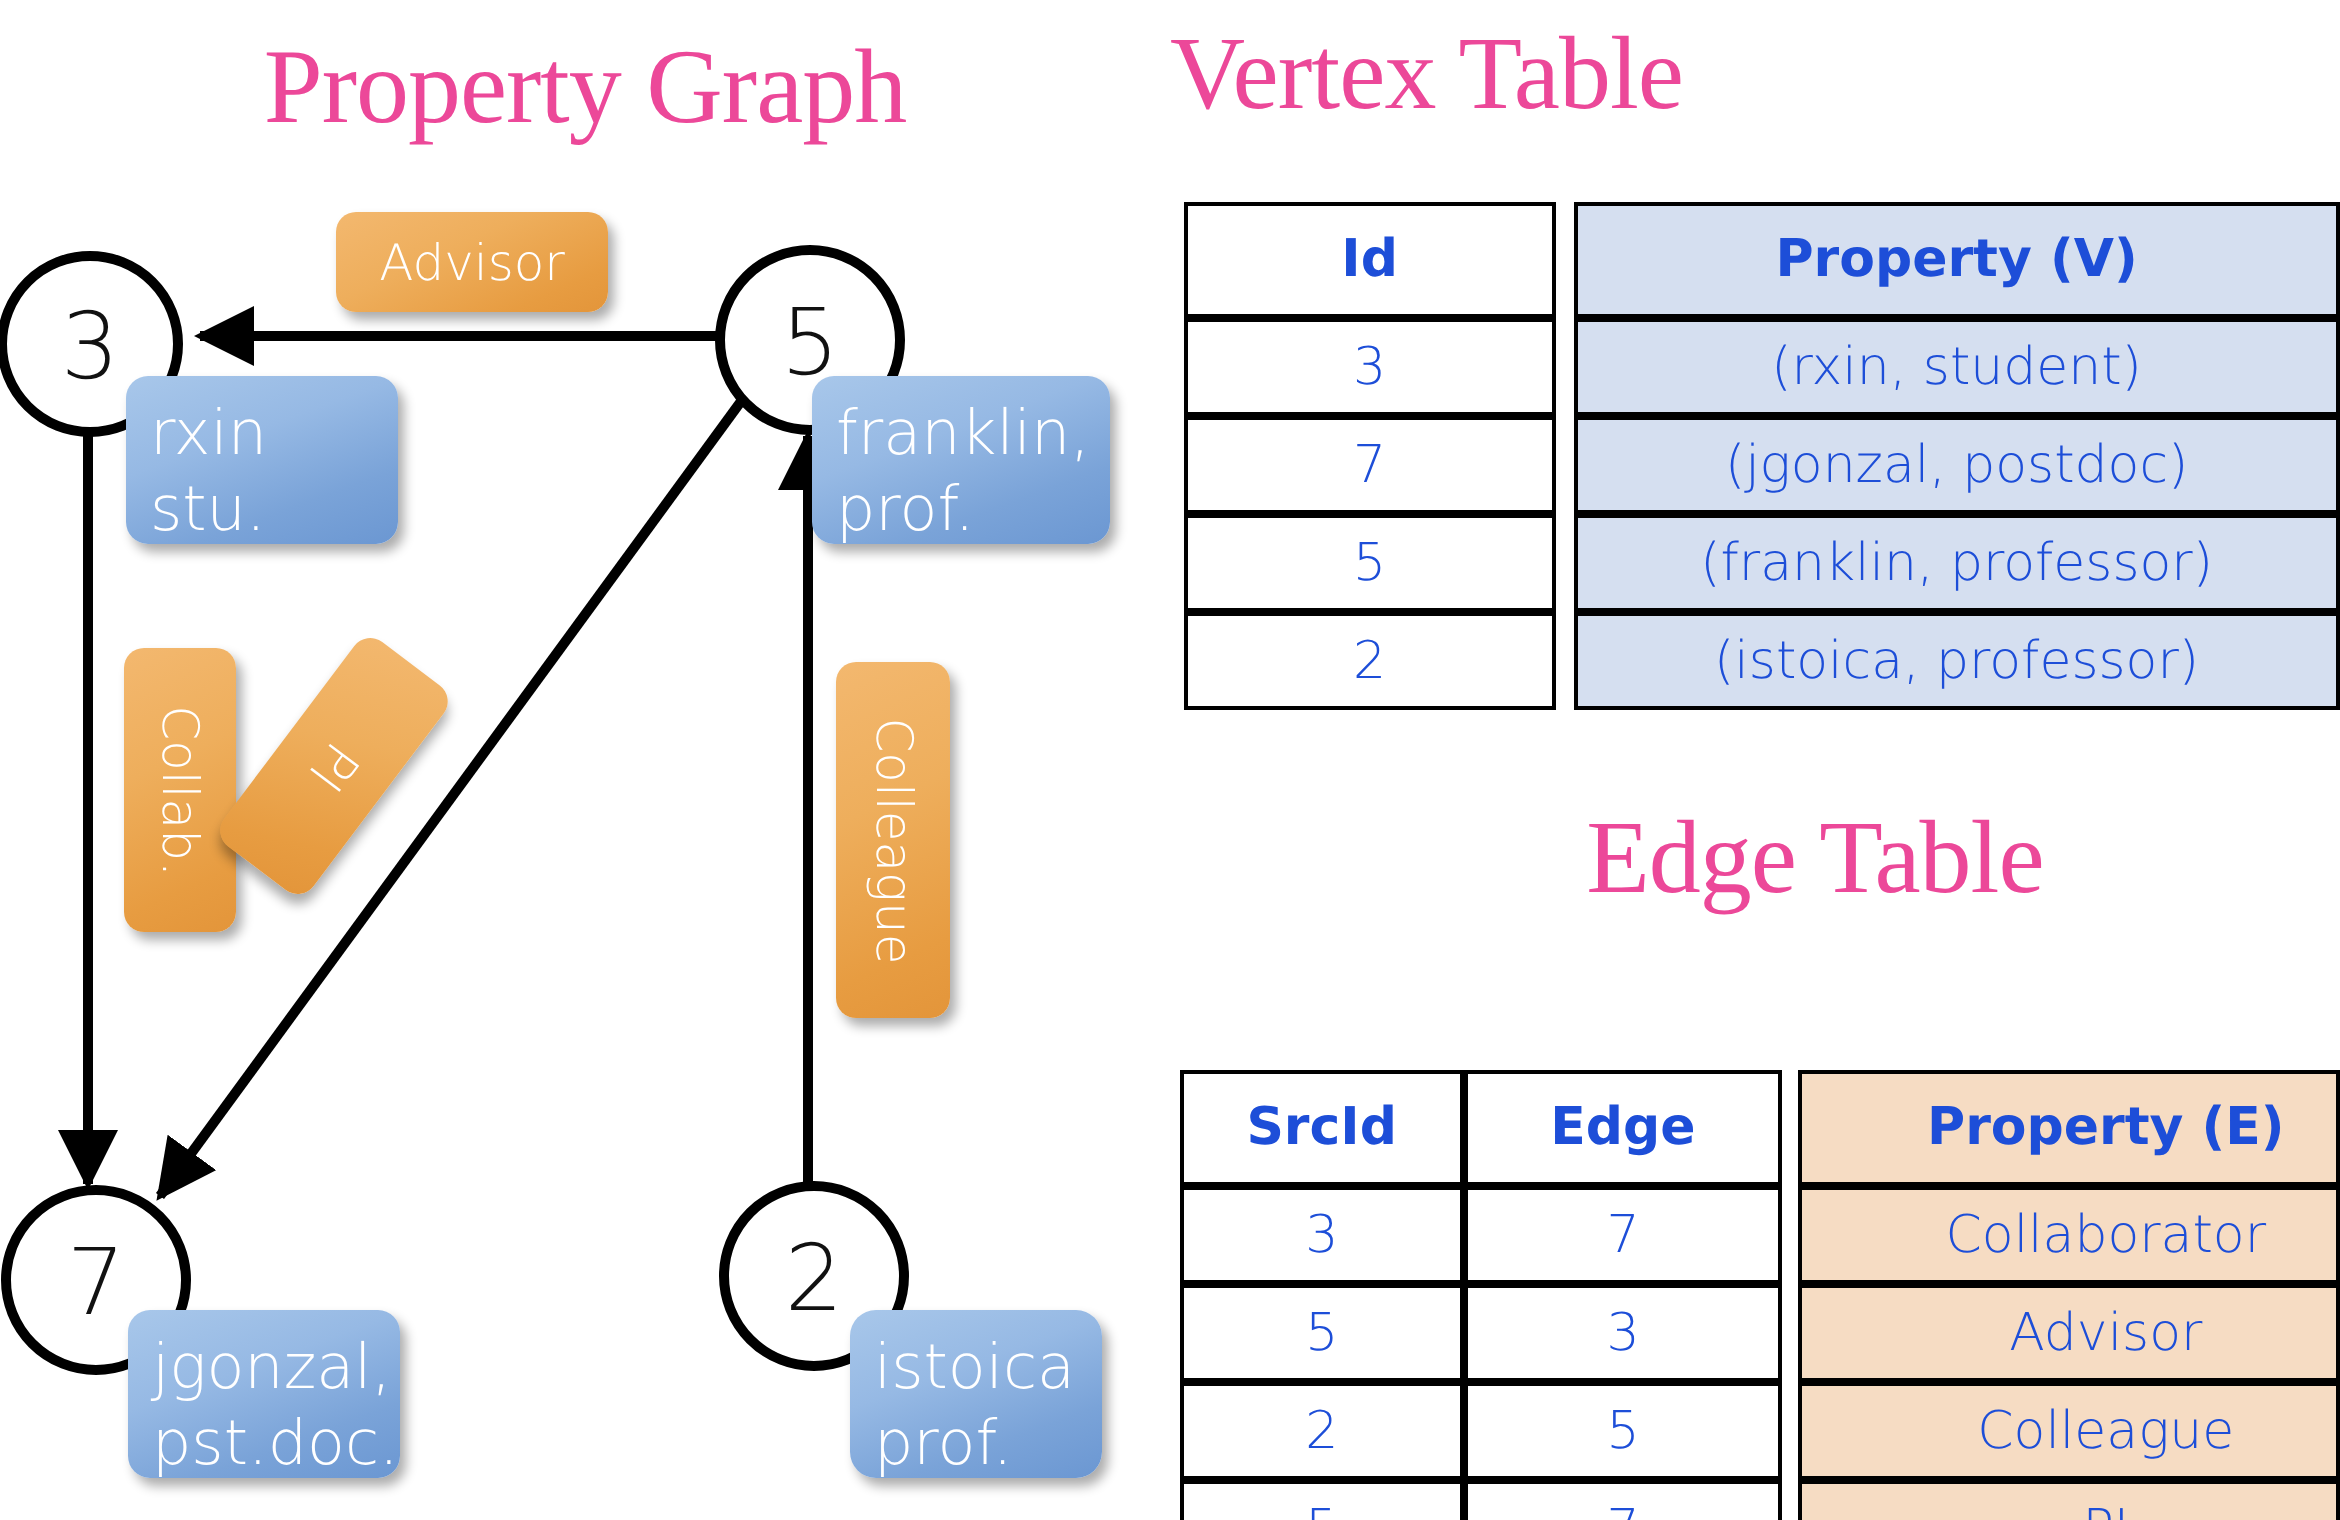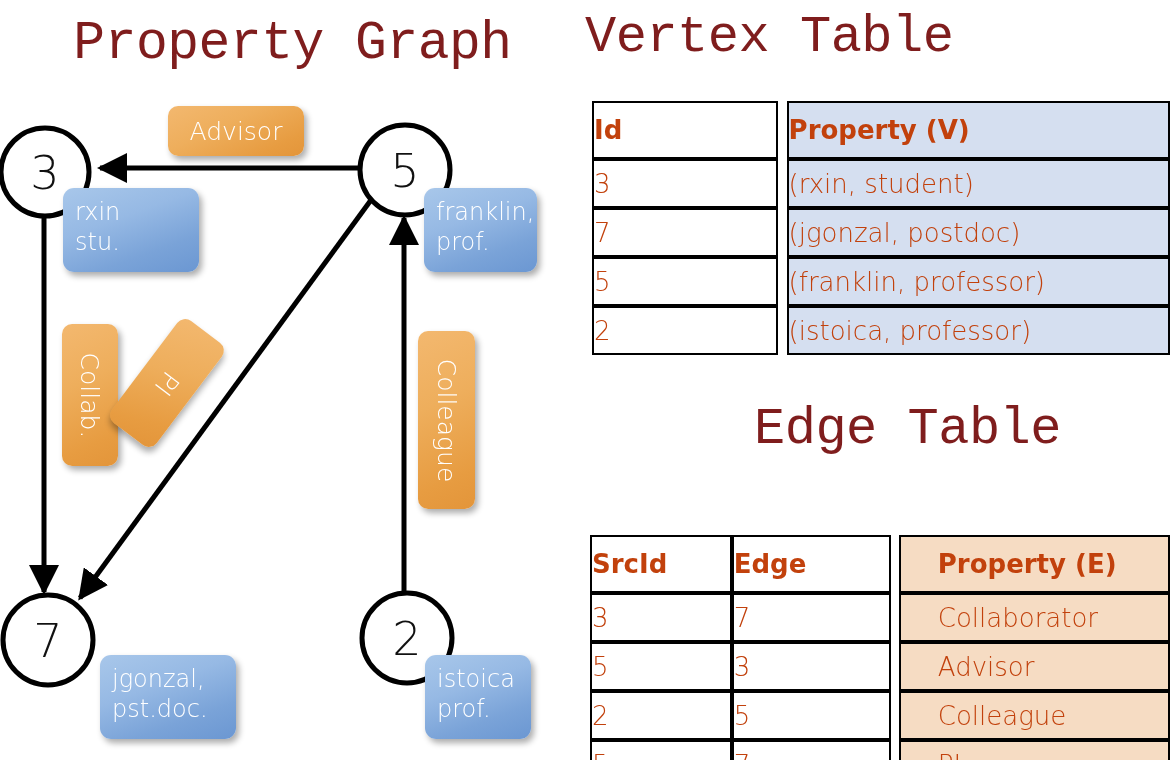--- a/index.html
+++ b/index.html
@@ -6,23 +6,23 @@
   body{
     width:1170px;height:760px;background:#ffffff;
     font-family:"Liberation Sans", sans-serif;
     overflow:hidden;position:relative;
   }
   .stage{position:absolute;left:0;top:0;width:1170px;height:760px;}
 
   
   .title{
     position:absolute;
-    font-family:Liberation Mono, monospace;
-    font-weight:300;
-    color:#7f1d1d;
+    font-family:Liberation Serif, serif;
+    font-weight:300;
+    color:#ec4899;
     white-space:nowrap;
     letter-spacing:-0.5px;
   }
   #title-graph{left:0;top:14px;width:585px;text-align:center;font-size:53px;}
   #title-vertex{left:585px;top:8px;width:585px;text-align:left;font-size:52px;}
   #title-edge{left:615px;top:400px;width:585px;text-align:center;font-size:52px;}
 
   
   #graph-svg{position:absolute;left:0;top:0;width:585px;height:760px;}
 
@@ -38,21 +38,21 @@
 
   
   .vbox{
     position:absolute;
     border-radius:11px;
     background:linear-gradient(160deg,#a8c7ea 0%,#96b9e4 38%,#7aa3d8 72%,#6b97d2 100%);
     box-shadow:3px 4px 6px rgba(0,0,0,0.33);
     color:#ffffff;
     font-family:"DejaVu Sans", sans-serif;
     font-weight:300;
-    font-size:24px;
+    font-size:31px;
     line-height:1.23;
     padding:10px 0 0 12px;
     box-sizing:border-box;
     white-space:pre-line;
   }
 
   
   .obox{
     position:absolute;
     border-radius:10px;
@@ -68,22 +68,22 @@
   }
   .obox.vert > span{transform:rotate(90deg);display:block;}
   .obox.rot > span{transform:rotate(90deg);display:block;}
 
   
   .tbl{position:absolute;border-collapse:separate;border-spacing:0;}
   .tbl td{
     font-family:"DejaVu Sans", sans-serif;
     font-weight:300;
     font-size:26px;
-    color:#c2410c;
-    text-align:left;
+    color:#1d4ed8;
+    text-align:center;
     border:2px solid #000;
     padding:0;
     height:45px;
     background:#ffffff;
   }
   .tbl td.hdr{font-weight:bold;font-size:26px;}
   .tbl td.blue{background:#d5dff0;}
   .tbl td.peach{background:#f6dcc3;padding-left:37px;}
   .tbl td.sep{border:none;background:transparent;width:9px;padding:0;}
 
@@ -125,25 +125,25 @@
     <circle cx="407" cy="638" r="45" fill="#fff" stroke="#000" stroke-width="5"></circle>
   </svg>
 
   <div class="node-num" style="left:15px;top:146px;">3</div>
   <div class="node-num" style="left:375px;top:144px;">5</div>
   <div class="node-num" style="left:18px;top:614px;">7</div>
   <div class="node-num" style="left:377px;top:612px;">2</div>
 
   <div class="vbox" style="left:63px;top:188px;width:136px;height:84px;">rxin
 stu.</div>
-  <div class="vbox" style="left:424px;top:188px;width:113px;height:84px;">franklin,
+  <div class="vbox" style="left:406px;top:188px;width:149px;height:84px;">franklin,
 prof.</div>
-  <div class="vbox" style="left:64px;top:655px;width:136px;height:84px;margin-left:36px;">jgonzal,
+  <div class="vbox" style="left:64px;top:655px;width:136px;height:84px;">jgonzal,
 pst.doc.</div>
-  <div class="vbox" style="left:425px;top:655px;width:106px;height:84px;">istoica
+  <div class="vbox" style="left:425px;top:655px;width:126px;height:84px;border-radius:13px;">istoica
 prof.</div>
 
   <div class="obox" style="left:168px;top:106px;width:136px;height:50px;">
     <span>Advisor</span>
   </div>
 
   <div class="obox vert" style="left:62px;top:324px;width:56px;height:142px;">
     <span>Collab.</span>
   </div>
 

